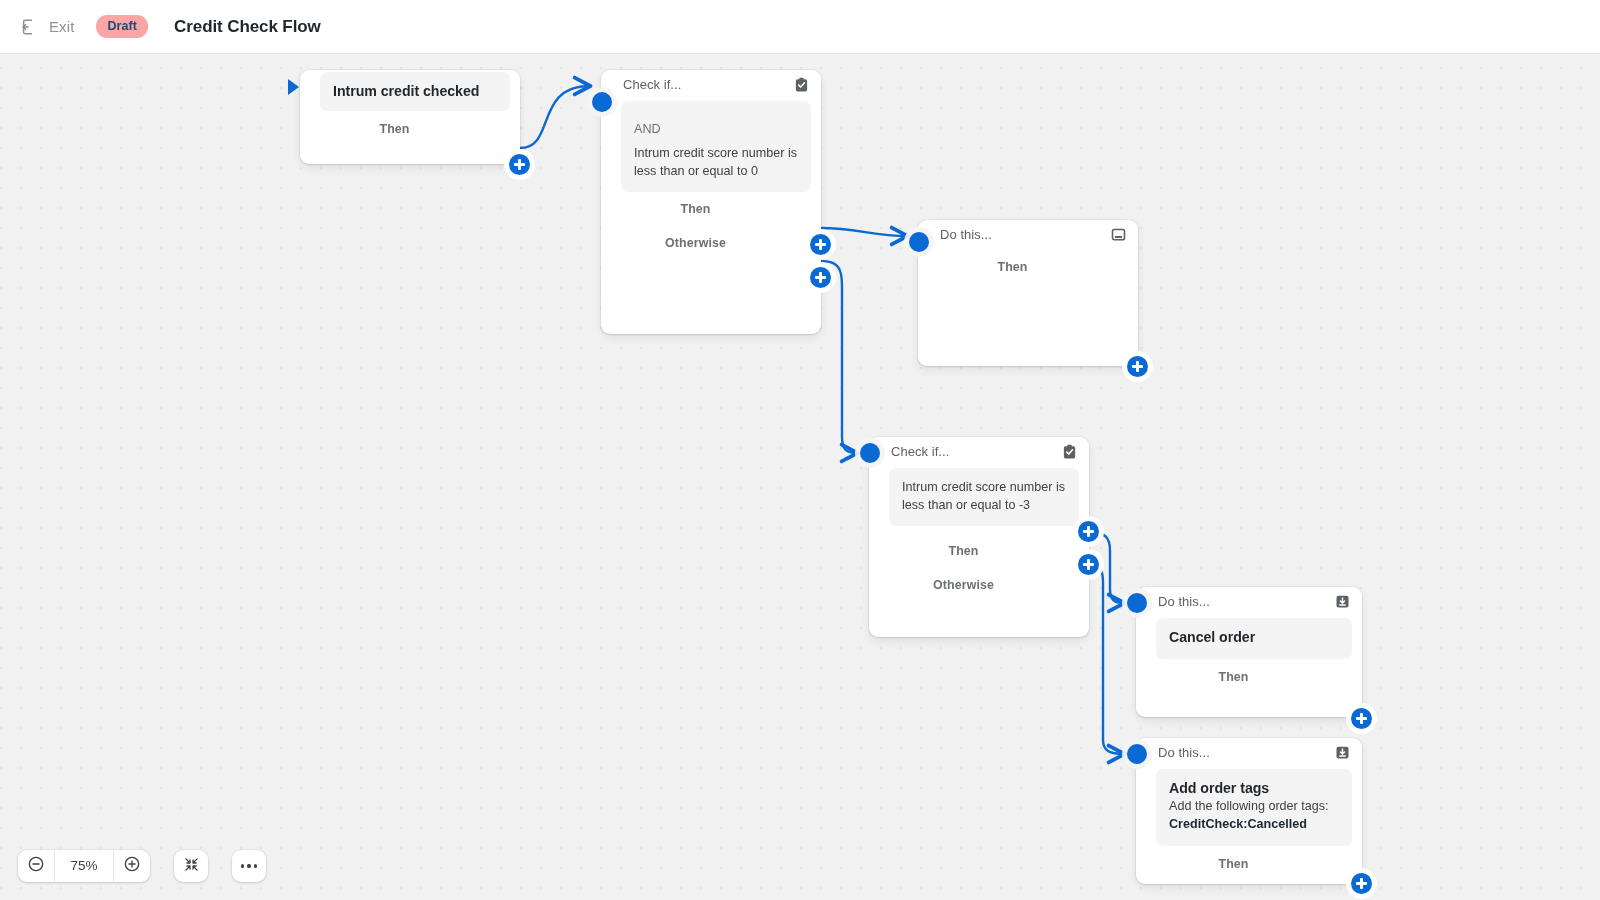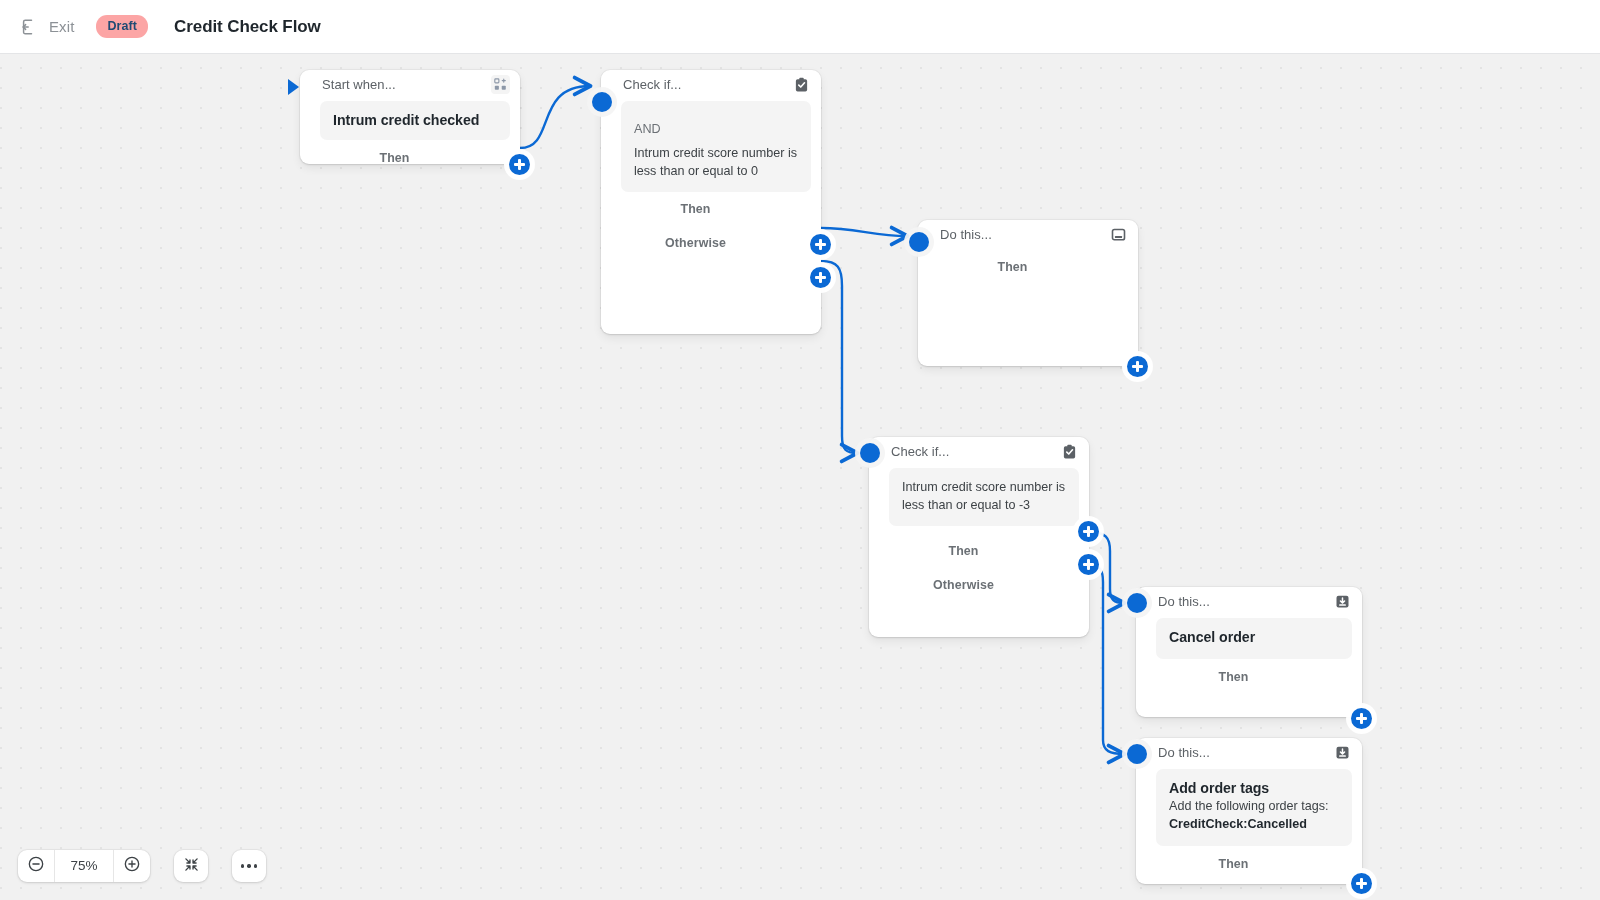--- a/index.html
+++ b/index.html
@@ -170,32 +170,20 @@
 
     <path d="M1089,511 C1100,511 1103,516 1103,528 L1103,686 C1103,697 1110,700 1124,700" fill="none" stroke="#0b69d4" stroke-width="2.4" marker-end="url(#ah)"></path>
   </svg>
 
   <div class="node" style="left:300px; top:16px; width:220px; height:94px;">
     <span class="start-marker">
       <svg viewBox="0 0 16 18" width="16" height="18">
         <path d="M1,1 L12,9 L1,17 Z" fill="#0b69d4"></path>
       </svg>
     </span>
-    <div class="node-head">
-      <span class="node-head-title">Start when...</span>
-      <span class="node-head-icon" style="background:#f4f4f4;border-radius:4px;">
-        <svg viewBox="0 0 16 16" width="13" height="13" fill="#8d98a8">
-          <rect x="1" y="1" width="5" height="5" rx="1" fill="none" stroke="#8d98a8" stroke-width="1.4"></rect>
-          <rect x="1" y="9.5" width="5" height="5" rx="1"></rect>
-          <rect x="9.5" y="9.5" width="5" height="5" rx="1"></rect>
-          <rect x="11.3" y="0.6" width="1.4" height="5.2" rx="0.6"></rect>
-          <rect x="9.4" y="2.5" width="5.2" height="1.4" rx="0.6"></rect>
-        </svg>
-      </span>
-    </div>
     <div class="start-body">
       <div class="start-title">Intrum credit checked</div>
     </div>
     <div class="node-foot">
       <span class="port-label">Then</span>
       <span style="width:12px"></span>
     </div>
     <div class="plus-btn" style="left:209px; top:84px;"></div>
   </div>
 

